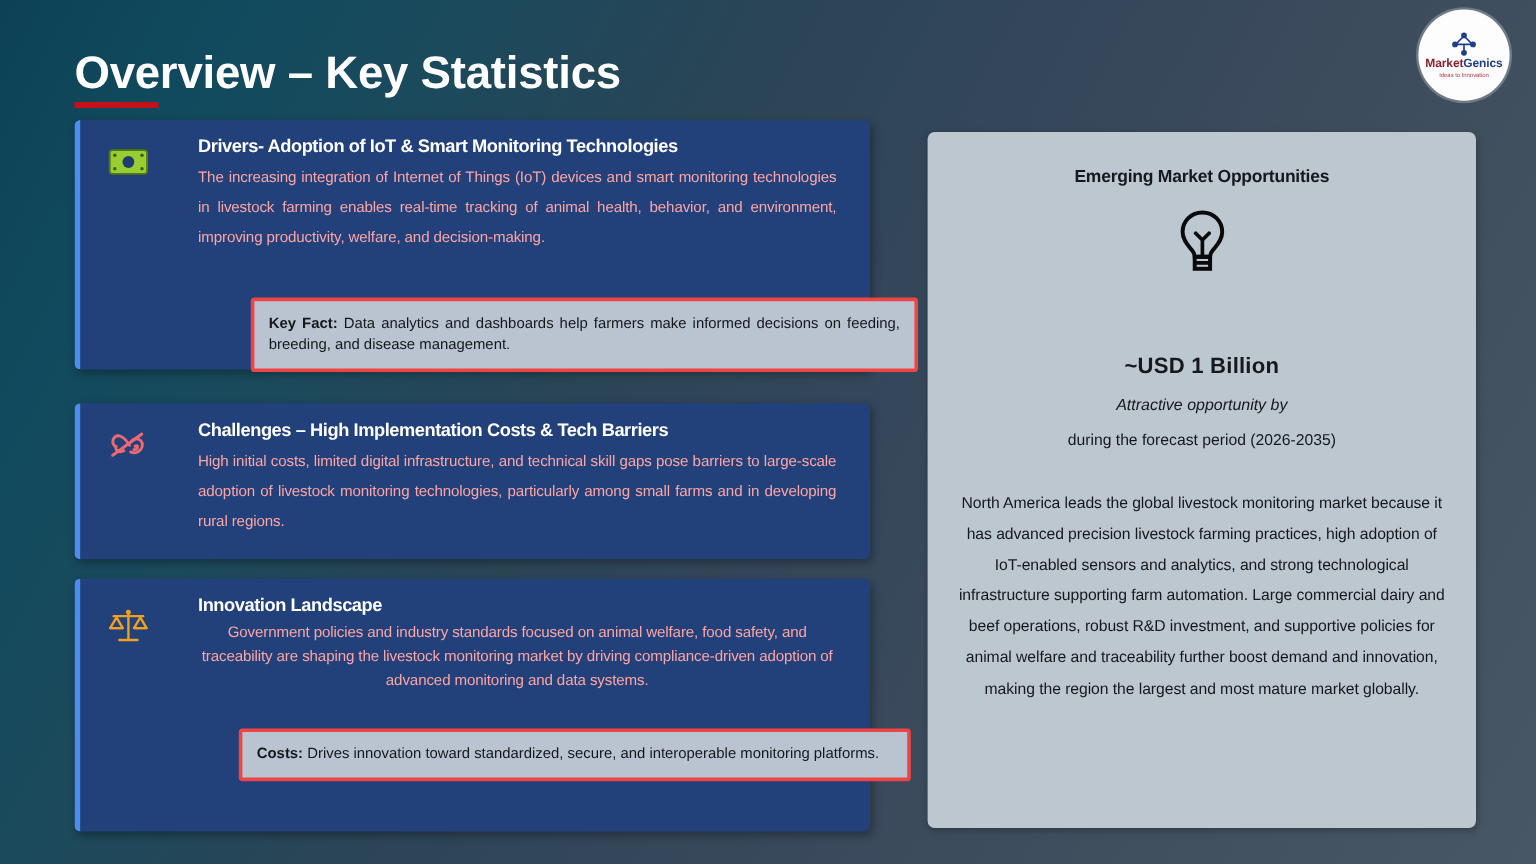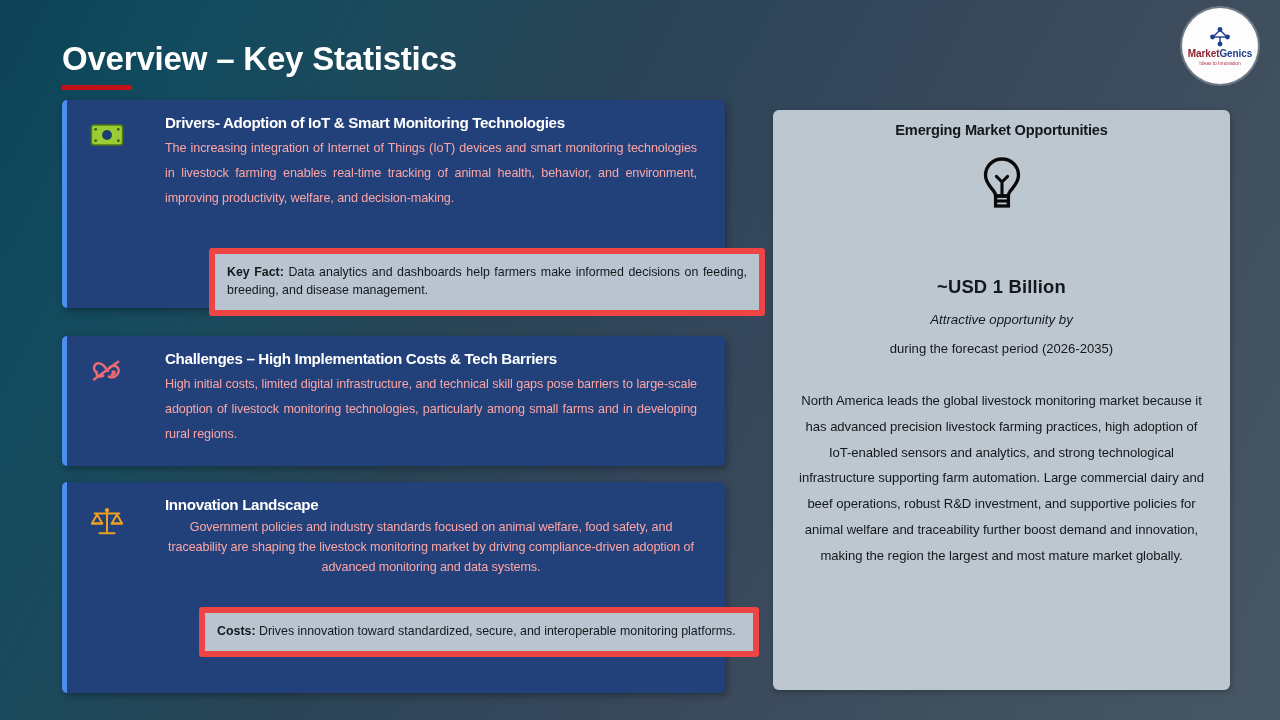--- a/index.html
+++ b/index.html
@@ -30,21 +30,21 @@
         #41505f 80%,
         #485766 100%);
     overflow: hidden;
   }
 
   
   .page-title {
     position: absolute;
     left: 62px;
     top: 40px;
-    font-size: 33px;
+    font-size: 38px;
     font-weight: bold;
     color: #ffffff;
     letter-spacing: -0.2px;
     white-space: nowrap;
   }
   .title-rule {
     position: absolute;
     left: 62px;
     top: 85px;
     width: 70px;
@@ -126,21 +126,21 @@
     line-height: 1.98;
     text-align: justify;
     text-justify: inter-word;
     letter-spacing: -0.1px;
   }
   .card.c3 .card-body { line-height: 1.55; text-align: center; }
 
   .factbox {
     position: absolute;
     background: #b9c4d0;
-    border: 6px solid #ef4444;
+    border: 3px solid #ef4444;
     border-radius: 3px;
     color: #14181d;
     font-size: 12.4px;
     line-height: 1.45;
     padding: 10px 12px;
     text-align: justify;
     text-justify: inter-word;
   }
   .factbox b { font-weight: bold; }
   .factbox.f1 { left: 142px; top: 148px; width: 556px; }
@@ -149,21 +149,21 @@
   
   .panel {
     position: absolute;
     left: 773px;
     top: 110px;
     width: 457px;
     height: 580px;
     background: #bdc7d0;
     border-radius: 6px;
     box-shadow: 1px 2px 6px rgba(0,0,0,0.25);
-    padding: 8px 18px 12px 18px;
+    padding: 26px 18px 12px 18px;
     color: #15181c;
     text-align: center;
   }
   .panel-title {
     font-size: 14.6px;
     font-weight: bold;
     letter-spacing: -0.2px;
     margin-top: 4px;
   }
   .bulb-wrap {

